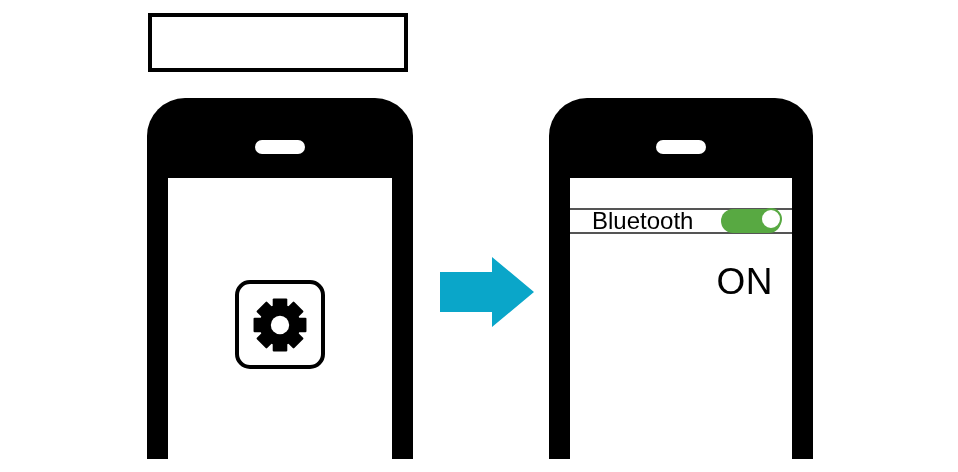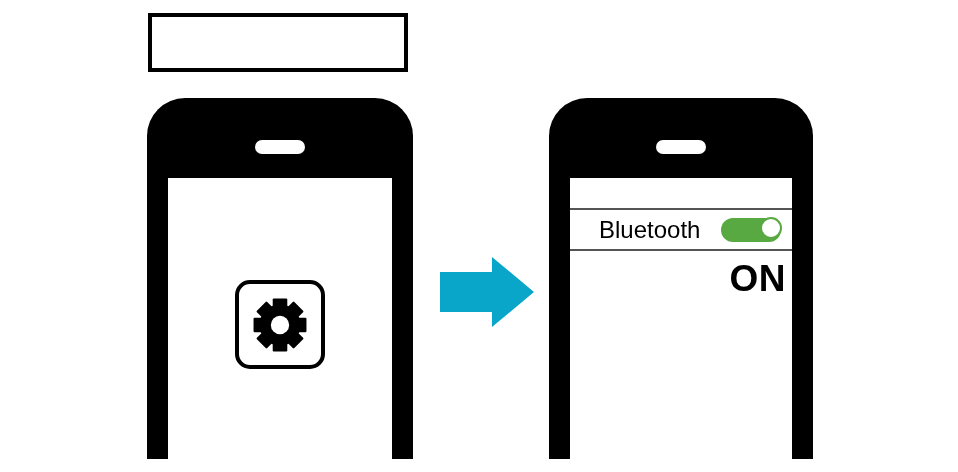--- a/index.html
+++ b/index.html
@@ -73,25 +73,25 @@
   }
   .gear-svg { width: 54px; height: 54px; display: block; }
 
   
   .statusbar { height: 30px; }
   .divider {
     height: 2px;
     background: var(--divider_gray, #555);
   }
   .bt-row {
-    height: 39px;
+    height: 22px;
     display: flex;
     align-items: center;
     justify-content: space-between;
-    padding: 0 11px 0 29px;
+    padding: 0 11px 0 22px;
   }
   .bt-label {
     font-size: 24px;
     color: #000;
     line-height: 1;
   }
   .toggle {
     position: relative;
     width: 60px; height: 24px;
     background: var(--toggle_green, #58A942);
@@ -102,26 +102,27 @@
   .toggle-knob {
     position: absolute;
     top: -1px; right: -1px;
     width: 22px; height: 22px;
     background: #fff;
     border: 2px solid var(--toggle_green, #58A942);
     border-radius: 50%;
   }
   .on-row {
     text-align: right;
-    padding: 9px 6px 0 0;
+    padding: 9px 19px 0 0;
     font-size: 37px;
-    font-weight: bold;
+    font-weight: normal;
     color: #000;
     line-height: 1;
     letter-spacing: 0.5px;
+    margin-top: 20px;
   }
 
   
   .arrow {
     position: absolute;
     left: 440px; top: 257px;
     width: 94px; height: 70px;
   }
   .arrow polygon { fill: var(--arrow_cyan, #0AA6C9); }
 </style>

